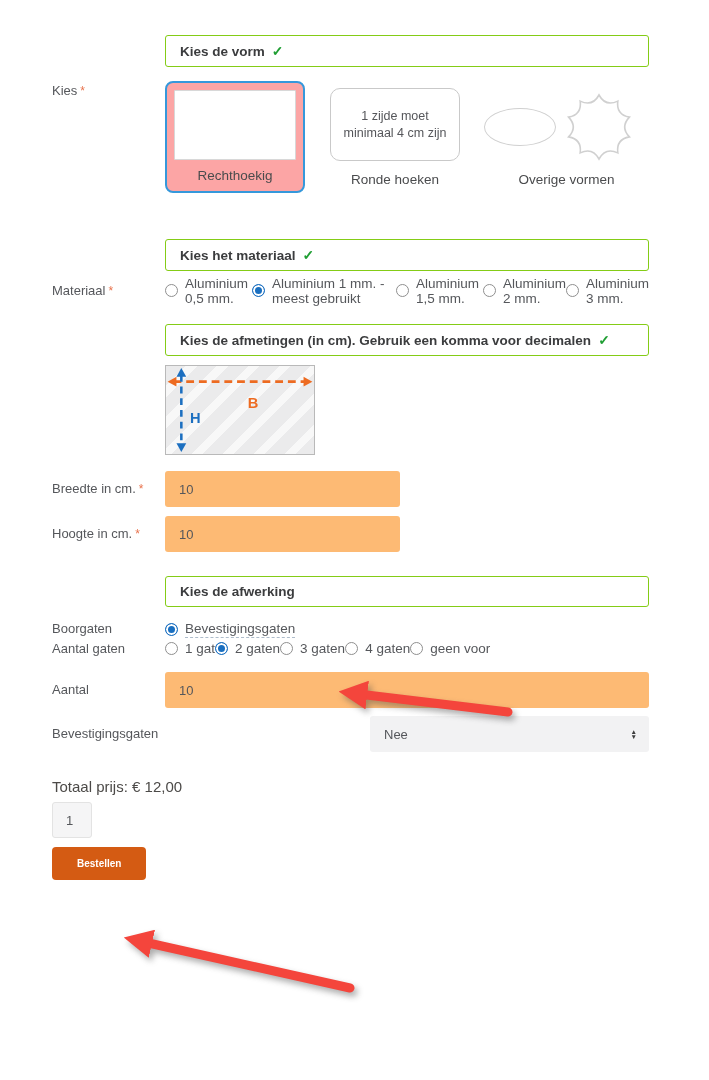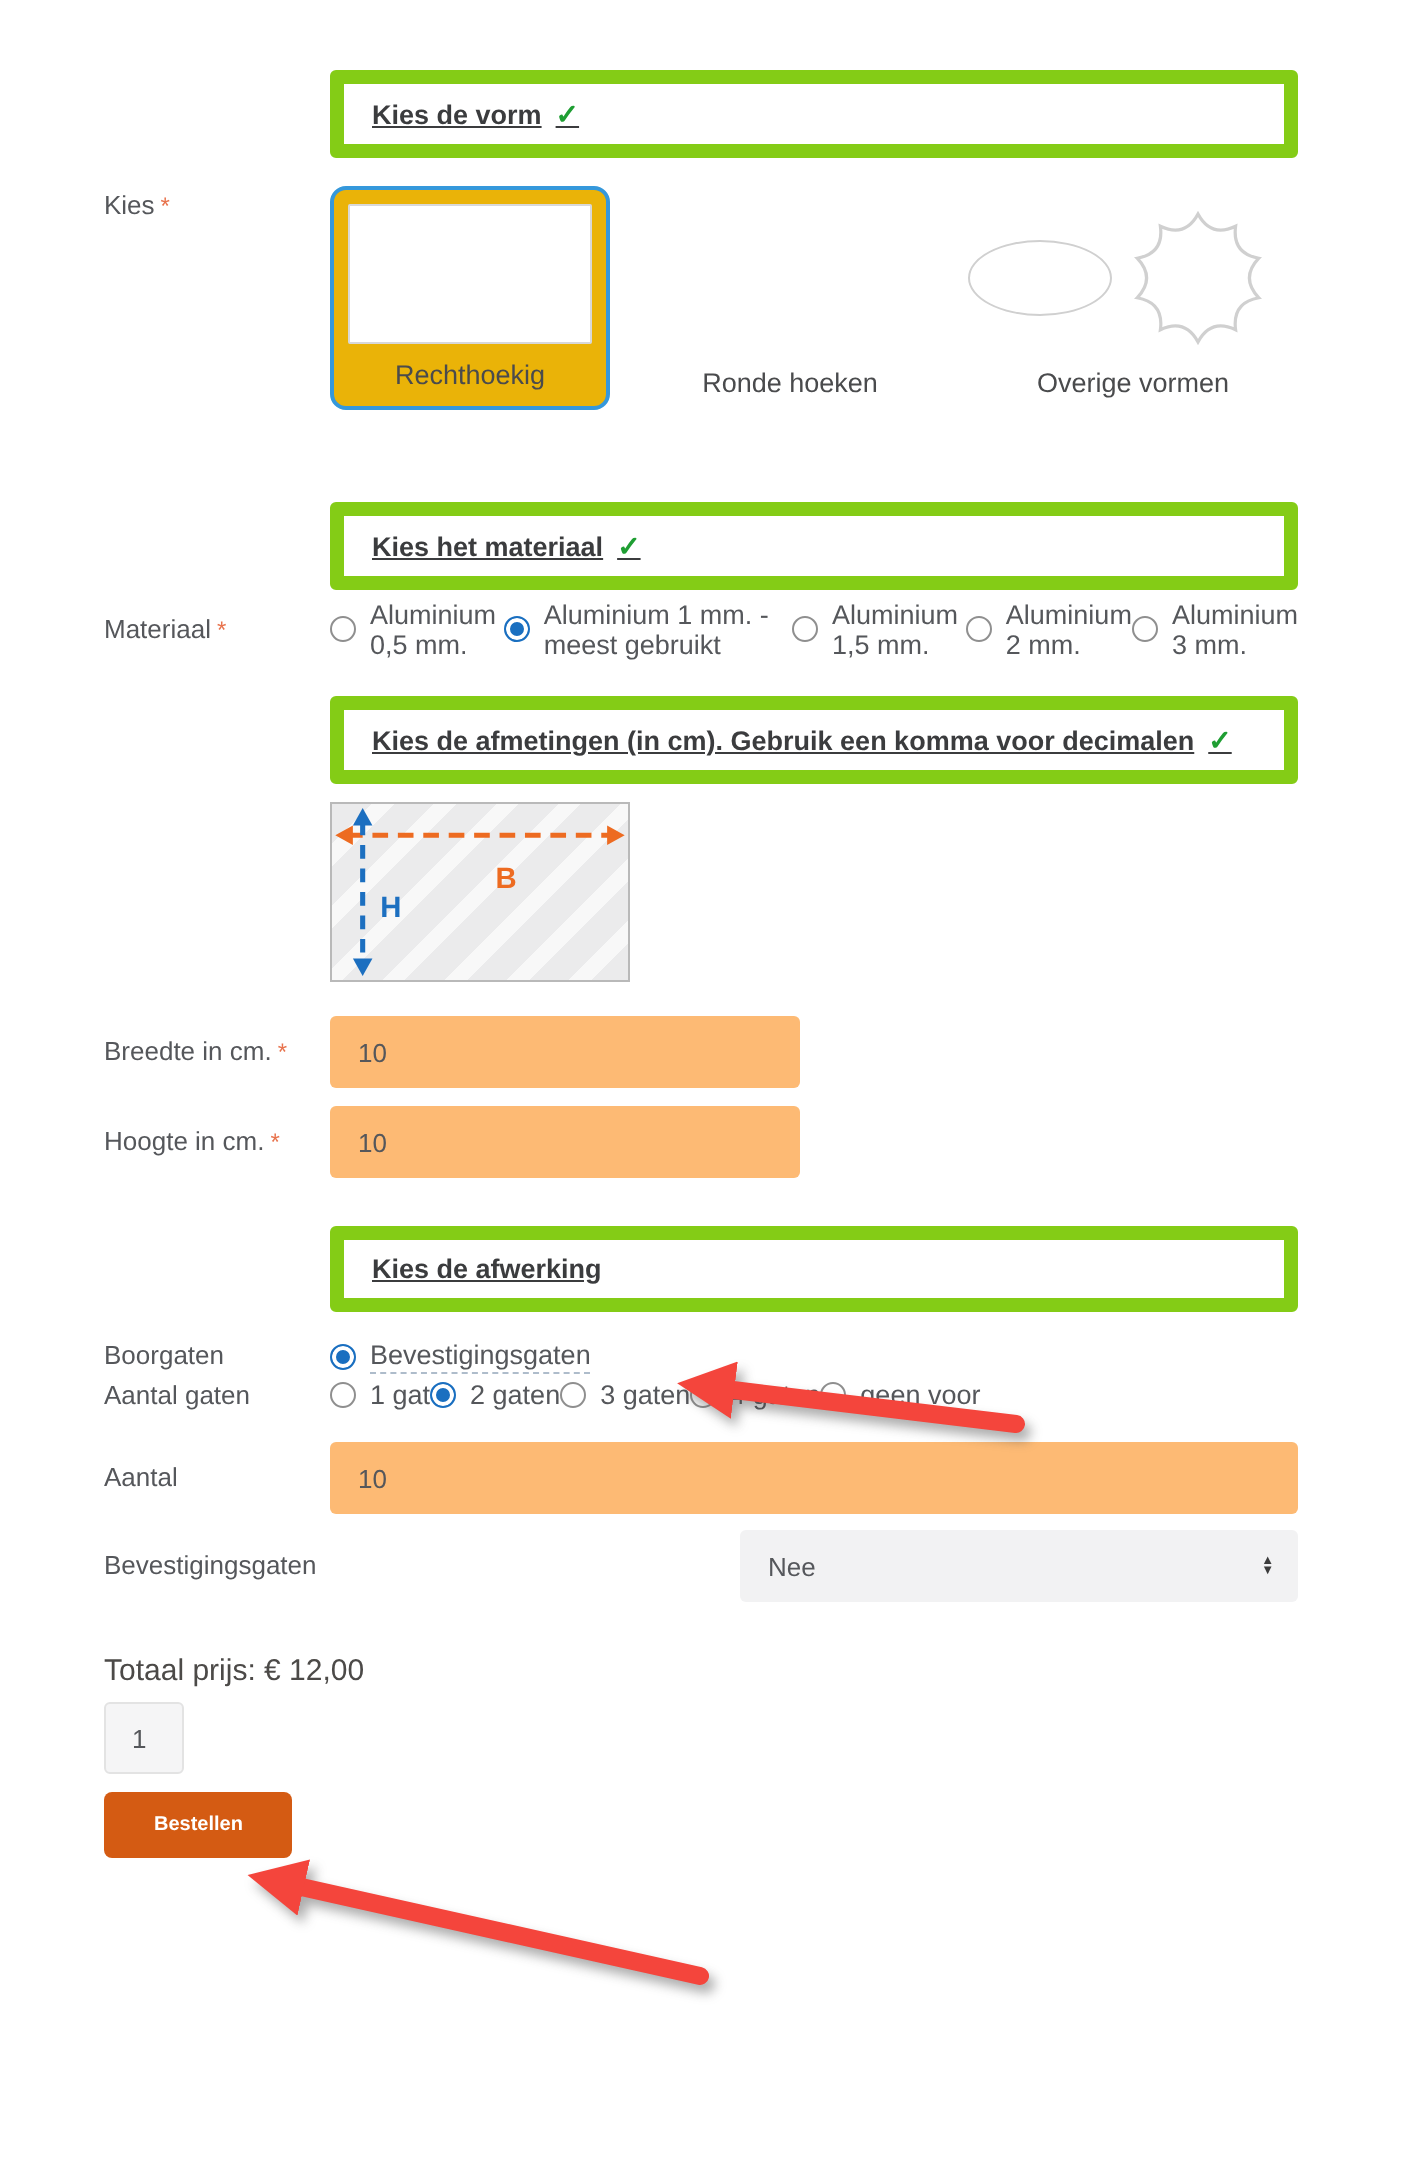--- a/index.html
+++ b/index.html
@@ -7,29 +7,29 @@
   .page { position:relative; width:709px; height:1080px; background:#fff; color:#54565a; overflow:hidden; }
   .content { padding:35px 0 0 52px; }
 
   .row { display:flex; align-items:flex-start; }
   .lbl { width:113px; flex:none; font-size:13px; color:#55575b; padding-top:2px; }
   .lbl-pad { padding-top:10px; }
   .req { color:#e8734d; margin-left:3px; font-size:12px; }
   .content-col { width:484px; }
   .indent { margin-left:113px; }
 
-  .hdr { width:484px; border:7px solid #84cc16; border-radius:3px; background:#fff;
-         padding:7px 14px 7px 14px; font-weight:bold; font-size:13.5px; color:#3b3c3e; min-height:31px;text-decoration:underline; }
+  .hdr { width:484px; border:1px solid #84cc16; border-radius:3px; background:#fff;
+         padding:7px 14px 7px 14px; font-weight:bold; font-size:13.5px; color:#3b3c3e; min-height:31px; }
   .check { color:#1f9e33; font-weight:bold; margin-left:7px; font-size:14px; }
 
   
   .vorm-row { display:flex; margin-top:14px; }
   .shape-col { display:flex; flex-direction:column; height:112px; }
   .card-selected { width:140px; height:112px; border:2px solid #3598db; border-radius:8px;
-                   background:#eab308; padding:7px 7px 0 7px; display:flex; flex-direction:column; cursor:pointer; }
+                   background:#fca5a5; padding:7px 7px 0 7px; display:flex; flex-direction:column; cursor:pointer; }
   .card-rect { width:100%; height:70px; border:1px solid #d8d8d8; background:#fff; border-radius:1px; }
   .card-label { text-align:center; font-size:13.5px; color:#4a4b4d; margin-top:auto; margin-bottom:8px; }
   .col-ronde { width:130px; margin-left:25px; }
   .rounded-rect { width:130px; height:73px; border:1.5px solid #c9c9c9; border-radius:10px; margin-top:7px;
                   display:flex; align-items:center; justify-content:center; text-align:center;
                   font-size:12.5px; color:#55565a; line-height:1.35; padding:0 8px; cursor:pointer; }
   .col-overige { width:165px; margin-left:24px; }
   .overige-shapes { display:flex; align-items:center; margin-top:12px; }
   .ellipse { width:72px; height:38px; border:1.5px solid #d0d0d0; border-radius:50%; }
   .shape-label { text-align:center; font-size:13.5px; color:#4a4b4d; margin-top:auto; margin-bottom:6px; }
@@ -82,20 +82,23 @@
       <div class="lbl">
         <span>Kies</span><span class="req">*</span>
       </div>
 
       <div class="card-selected">
         <div class="card-rect"></div>
         <div class="card-label">Rechthoekig</div>
       </div>
 
       <div class="shape-col col-ronde">
+        <div class="rounded-rect">
+          <span>1 zijde moet minimaal 4 cm zijn</span>
+        </div>
         <div class="shape-label">Ronde hoeken</div>
       </div>
 
       <div class="shape-col col-overige">
         <div class="overige-shapes">
           <div class="ellipse"></div>
           <svg width="68" height="68" viewBox="0 0 68 68" style="margin-left:9px;">
             <path d="M 34 2 Q 40.5 14 52.8 8.1 Q 51 21.7 64.4 24.1 Q 55 34 64.4 43.9 Q 51 46.3 52.8 59.9 Q 40.5 54 34 66 Q 27.5 54 15.2 59.9 Q 17 46.3 3.6 43.9 Q 13 34 3.6 24.1 Q 17 21.7 15.2 8.1 Q 27.5 14 34 2 Z" fill="none" stroke="#d0d0d0" stroke-width="1.6"></path>
           </svg>
         </div>

